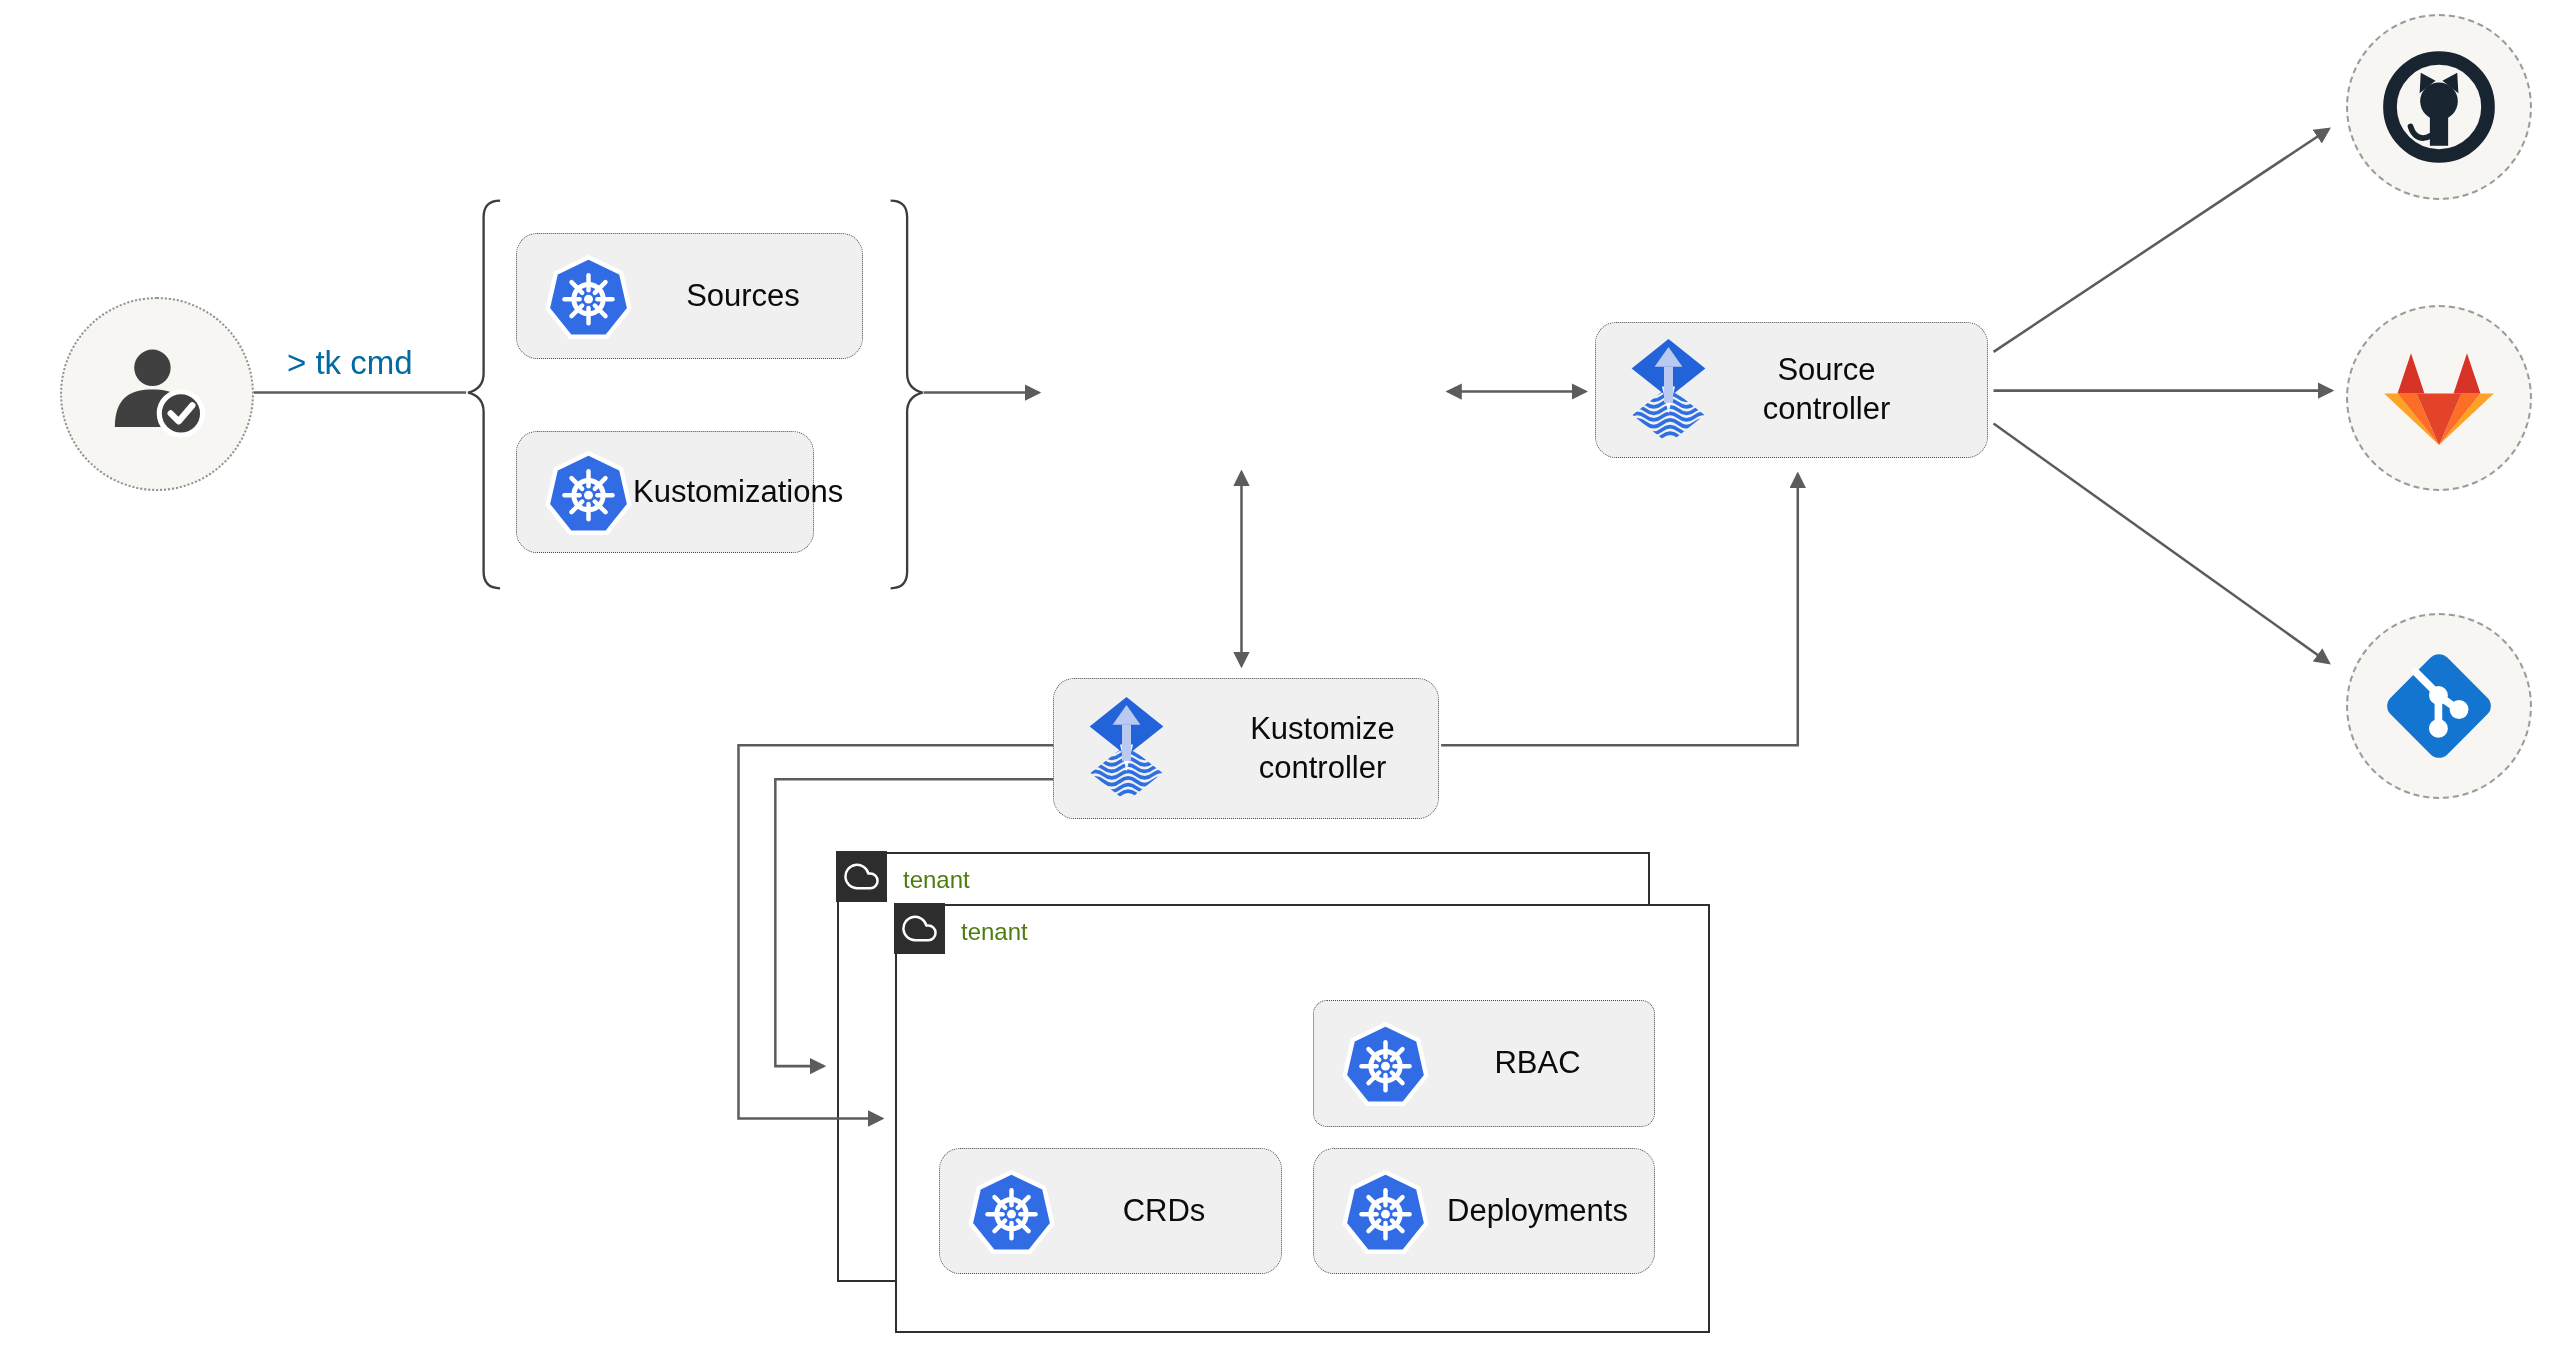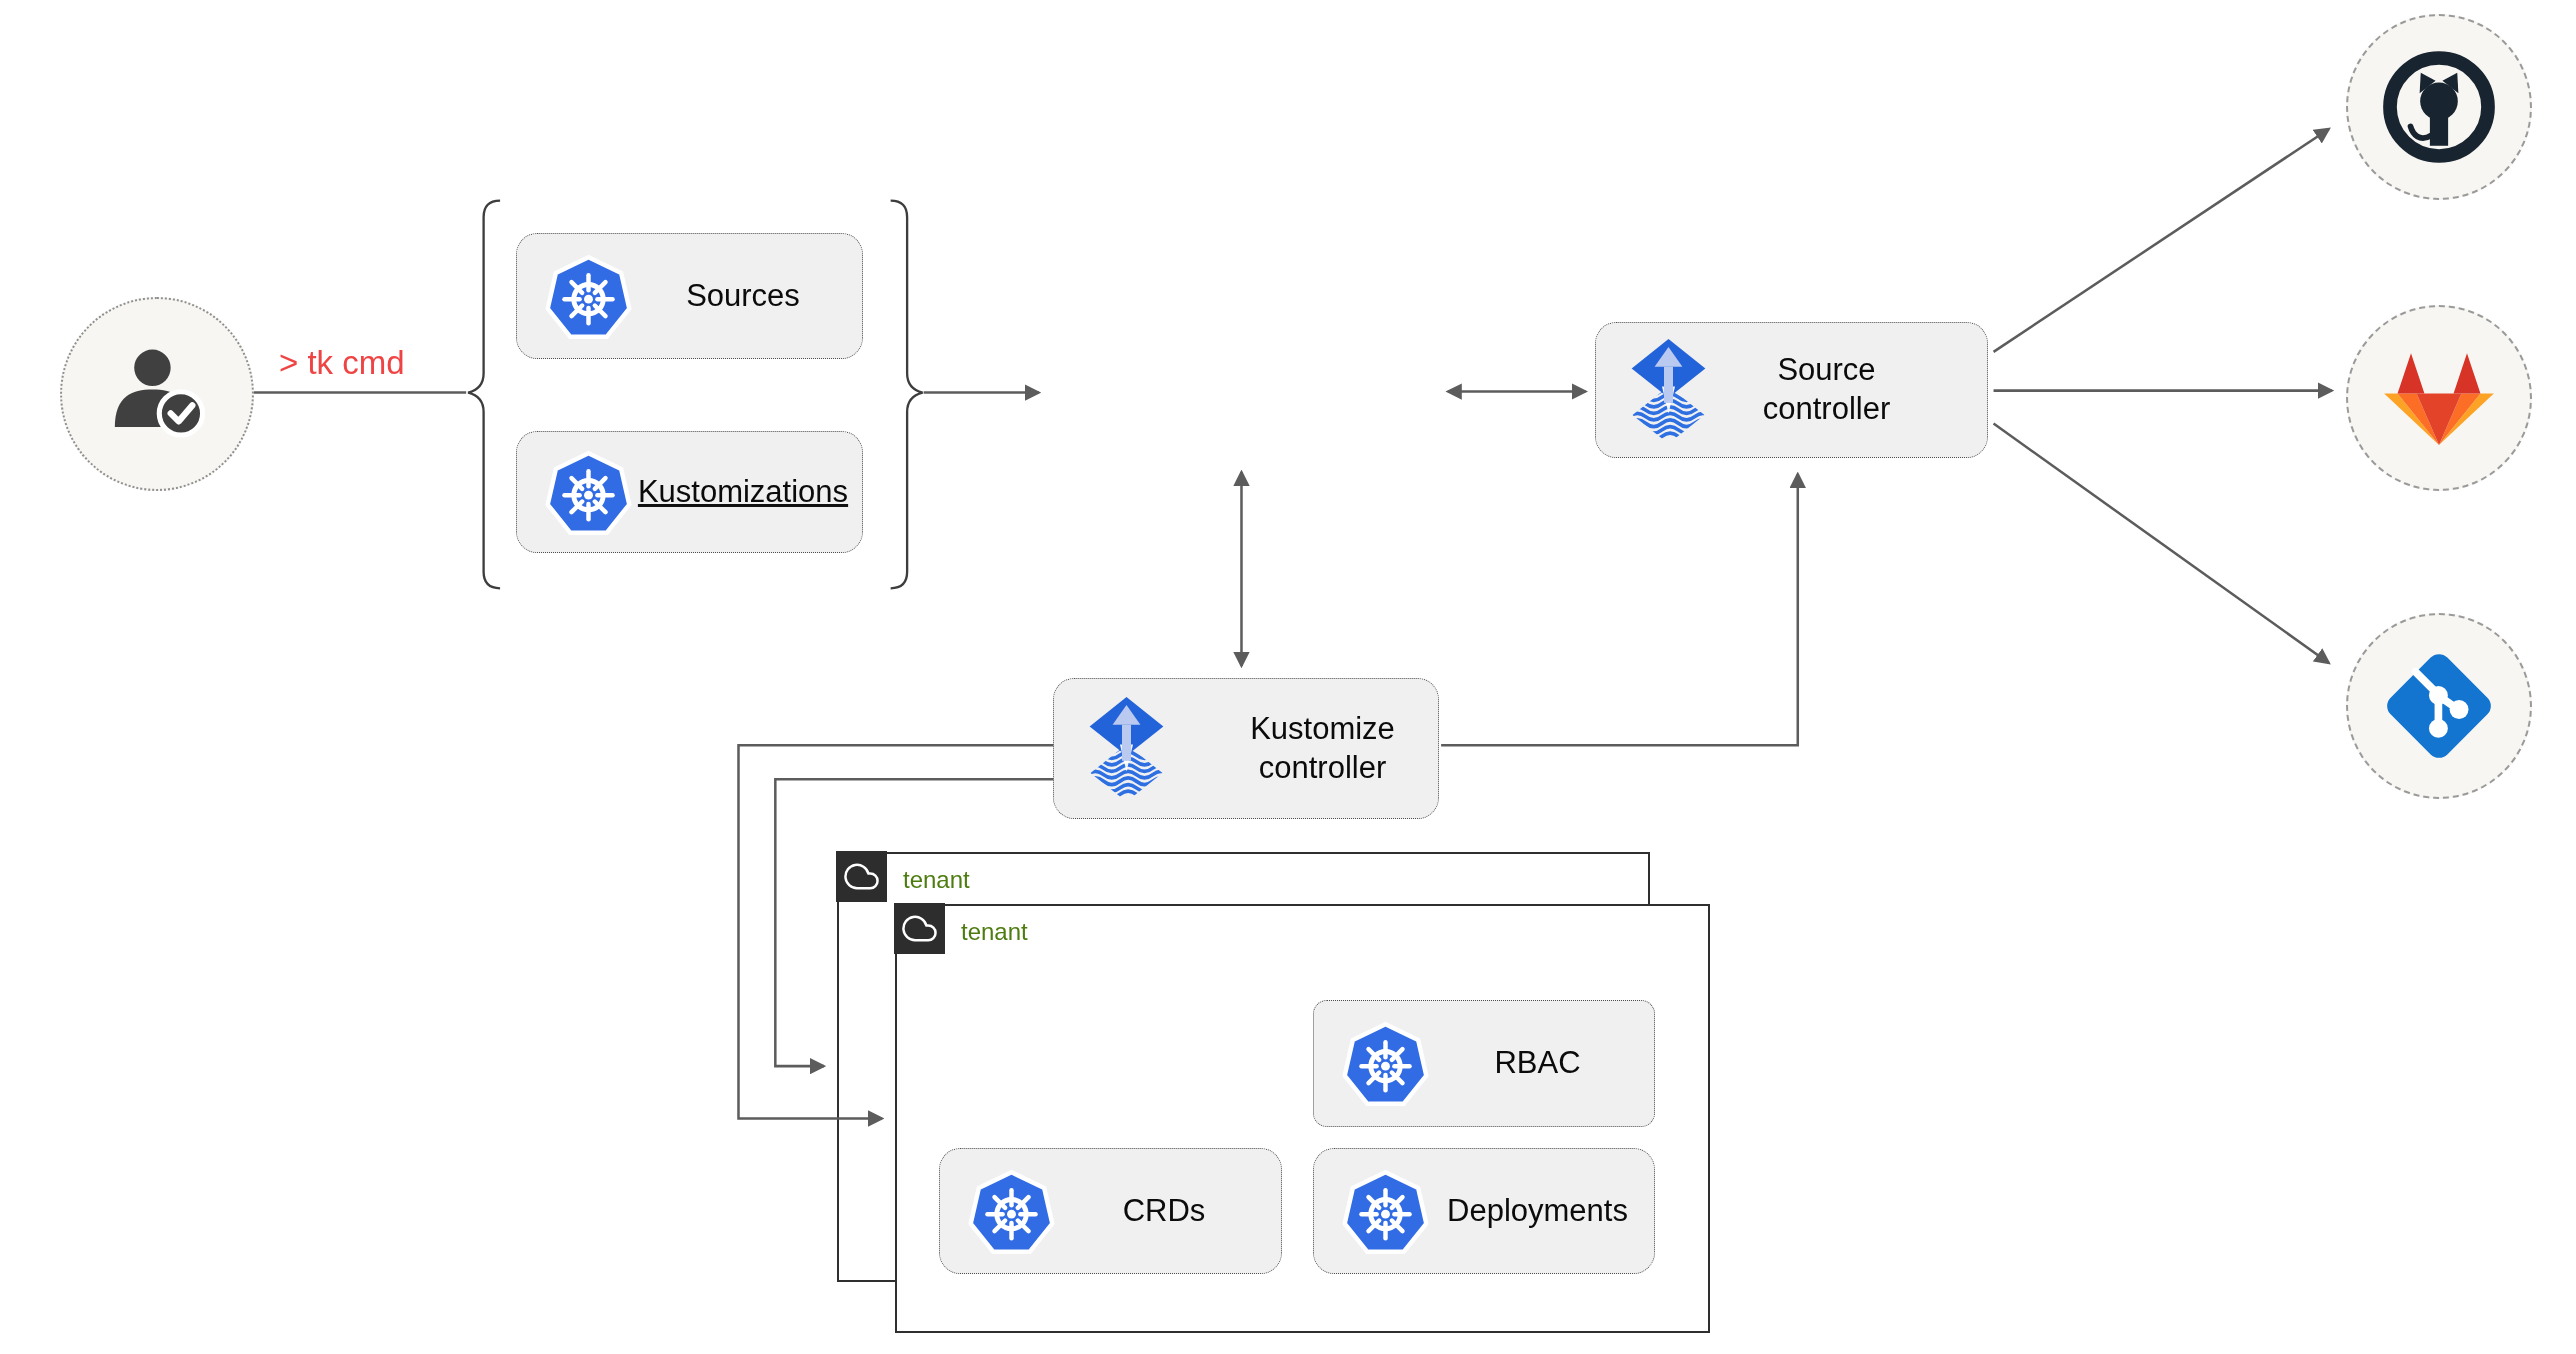--- a/index.html
+++ b/index.html
@@ -15,21 +15,21 @@
   .remote{position:absolute;width:186px;height:186px;border-radius:50%;background:#f8f6f2;
           border:2.9px dashed #9a9a9a;display:flex;align-items:center;justify-content:center;box-sizing:border-box;}
   
   .actor{position:absolute;width:194px;height:194px;border-radius:50%;background:#f8f6f2;
          border:2.9px dotted #8f8f8f;display:flex;align-items:center;justify-content:center;box-sizing:border-box;}
   
   .tenant{position:absolute;background:#ffffff;border:2.9px solid #2f2f2f;box-sizing:border-box;}
   .tenant .badge{position:absolute;left:-2.9px;top:-2.9px;width:51px;height:51px;background:#2d2d2d;
          display:flex;align-items:center;justify-content:center;}
   .tenant .tlabel{position:absolute;left:64px;top:11.6px;font-size:24px;color:#4d7c0f;}
-  .cmd{position:absolute;left:279px;top:344px;width:165px;font-size:33px;color:#ef4444;}
+  .cmd{position:absolute;left:287px;top:344px;width:165px;font-size:33px;color:#0369a1;}
   svg.lines{position:absolute;left:0;top:0;z-index:40;pointer-events:none;}
   .icon-svg{display:block;}
 </style>
 </head>
 <body>
 
 <div id="canvas">
 
   <svg width="0" height="0" style="position:absolute">
     <defs>
@@ -127,21 +127,21 @@
   <div class="cmd">&gt; tk cmd</div>
 
   <div class="pill" style="left:516px;top:233px;width:347px;height:126px;">
     <span class="nicon">
       <svg class="icon-svg" width="89" height="89" viewBox="0 0 92 92">
           <use href="#sym-k8s"></use>
         </svg>
       </span>
     <span class="nlabel">Sources</span>
   </div>
-  <div class="pill" style="left:516px;top:431px;width:347px;height:122px;text-decoration:underline;">
+  <div class="pill" style="left:516px;top:431px;width:298px;height:122px;">
     <span class="nicon">
       <svg class="icon-svg" width="89" height="89" viewBox="0 0 92 92">
           <use href="#sym-k8s"></use>
         </svg>
       </span>
     <span class="nlabel">Kustomizations</span>
   </div>
 
 
   <div class="pill" style="left:1595px;top:322px;width:393px;height:136px;">

